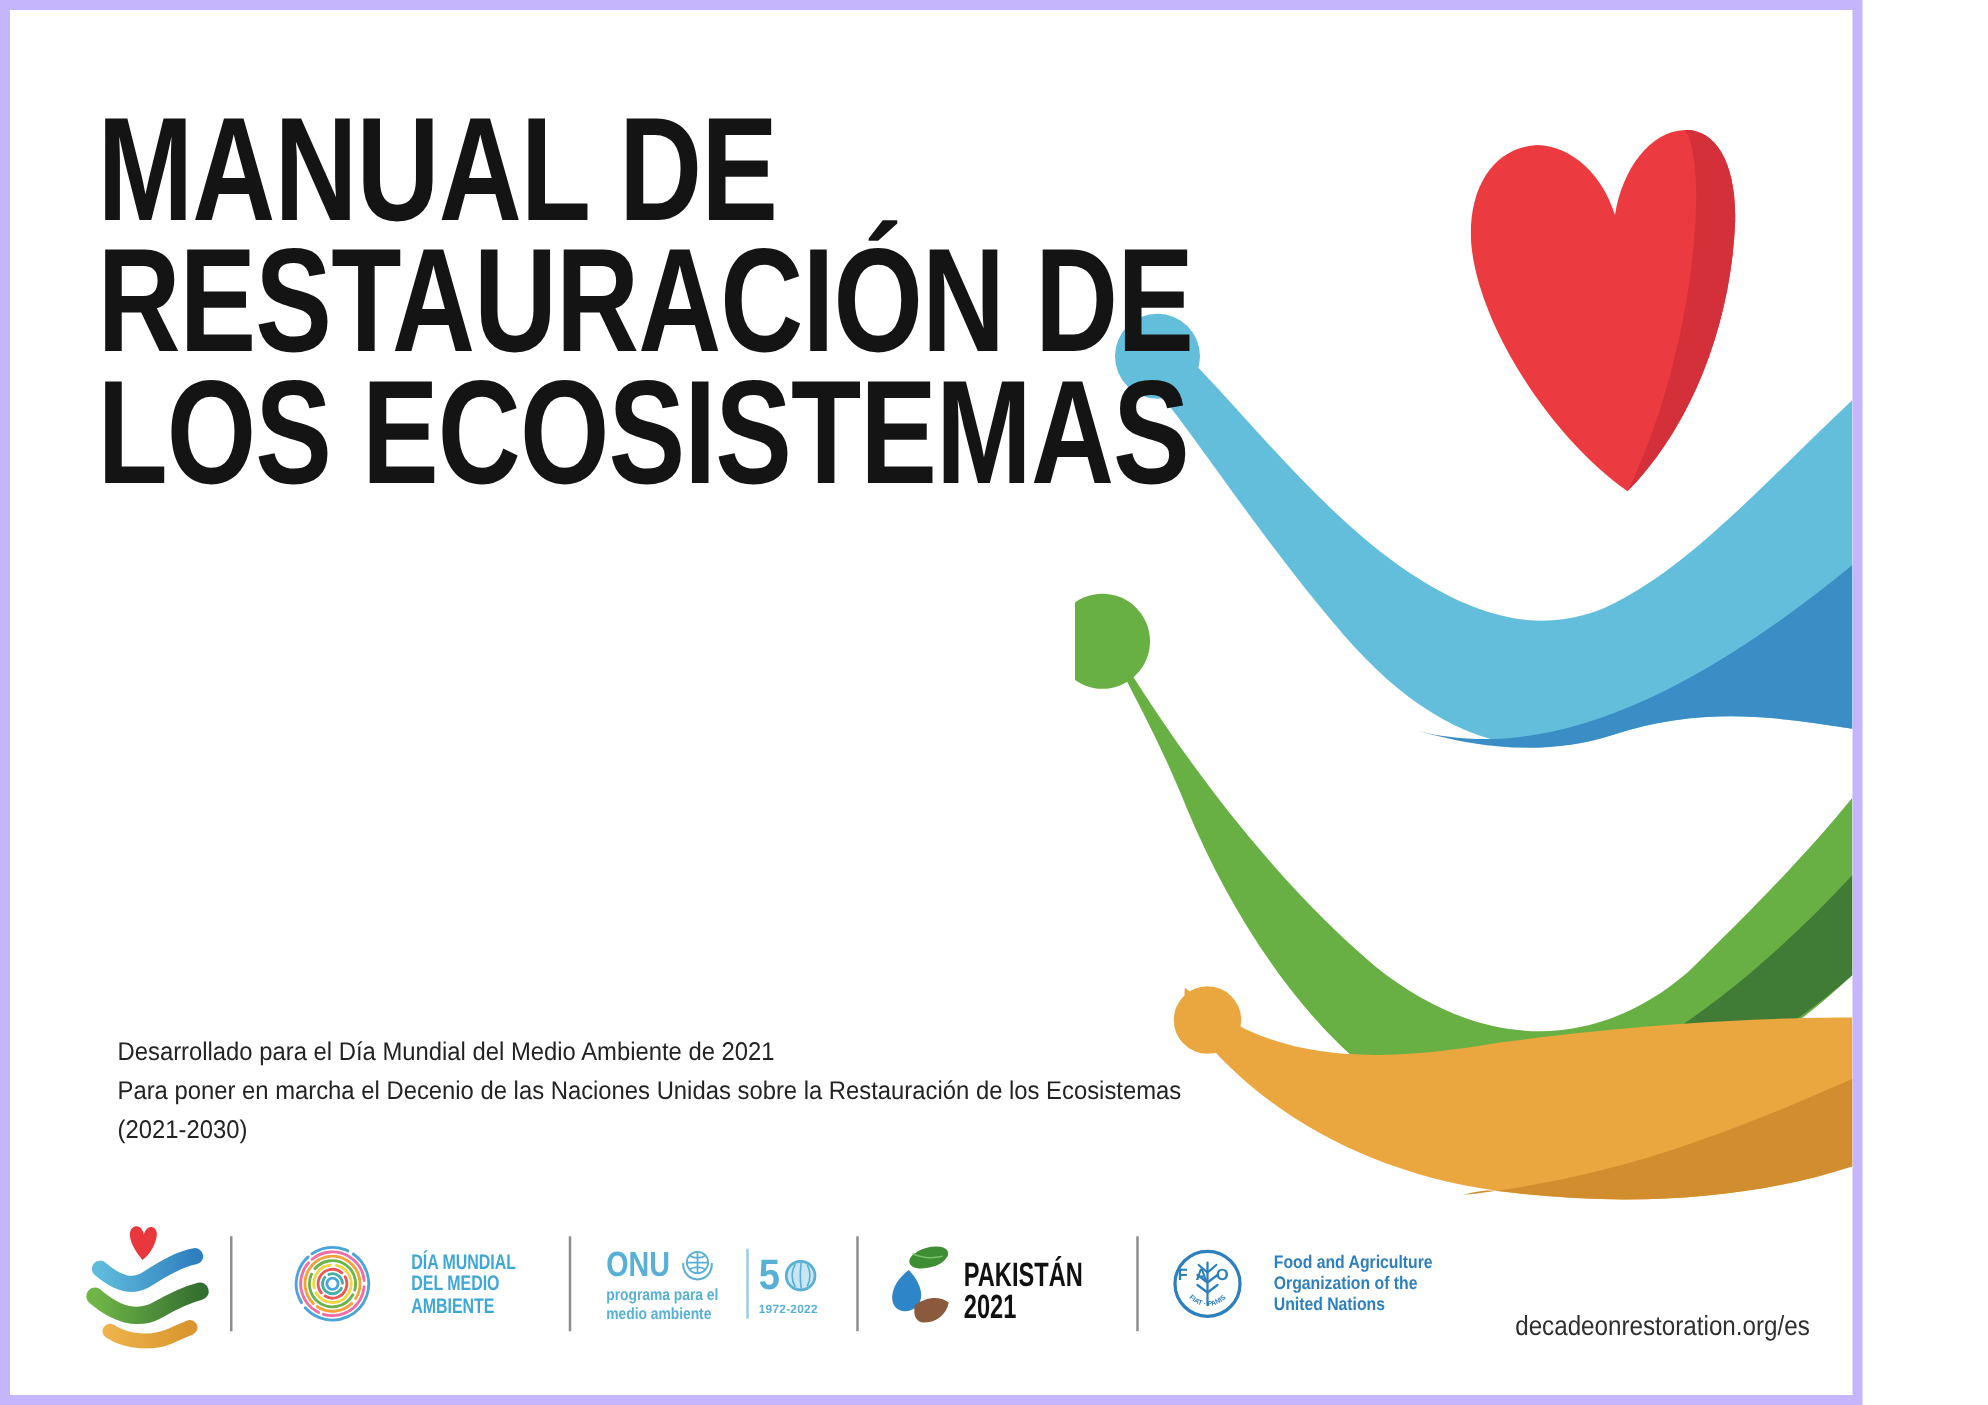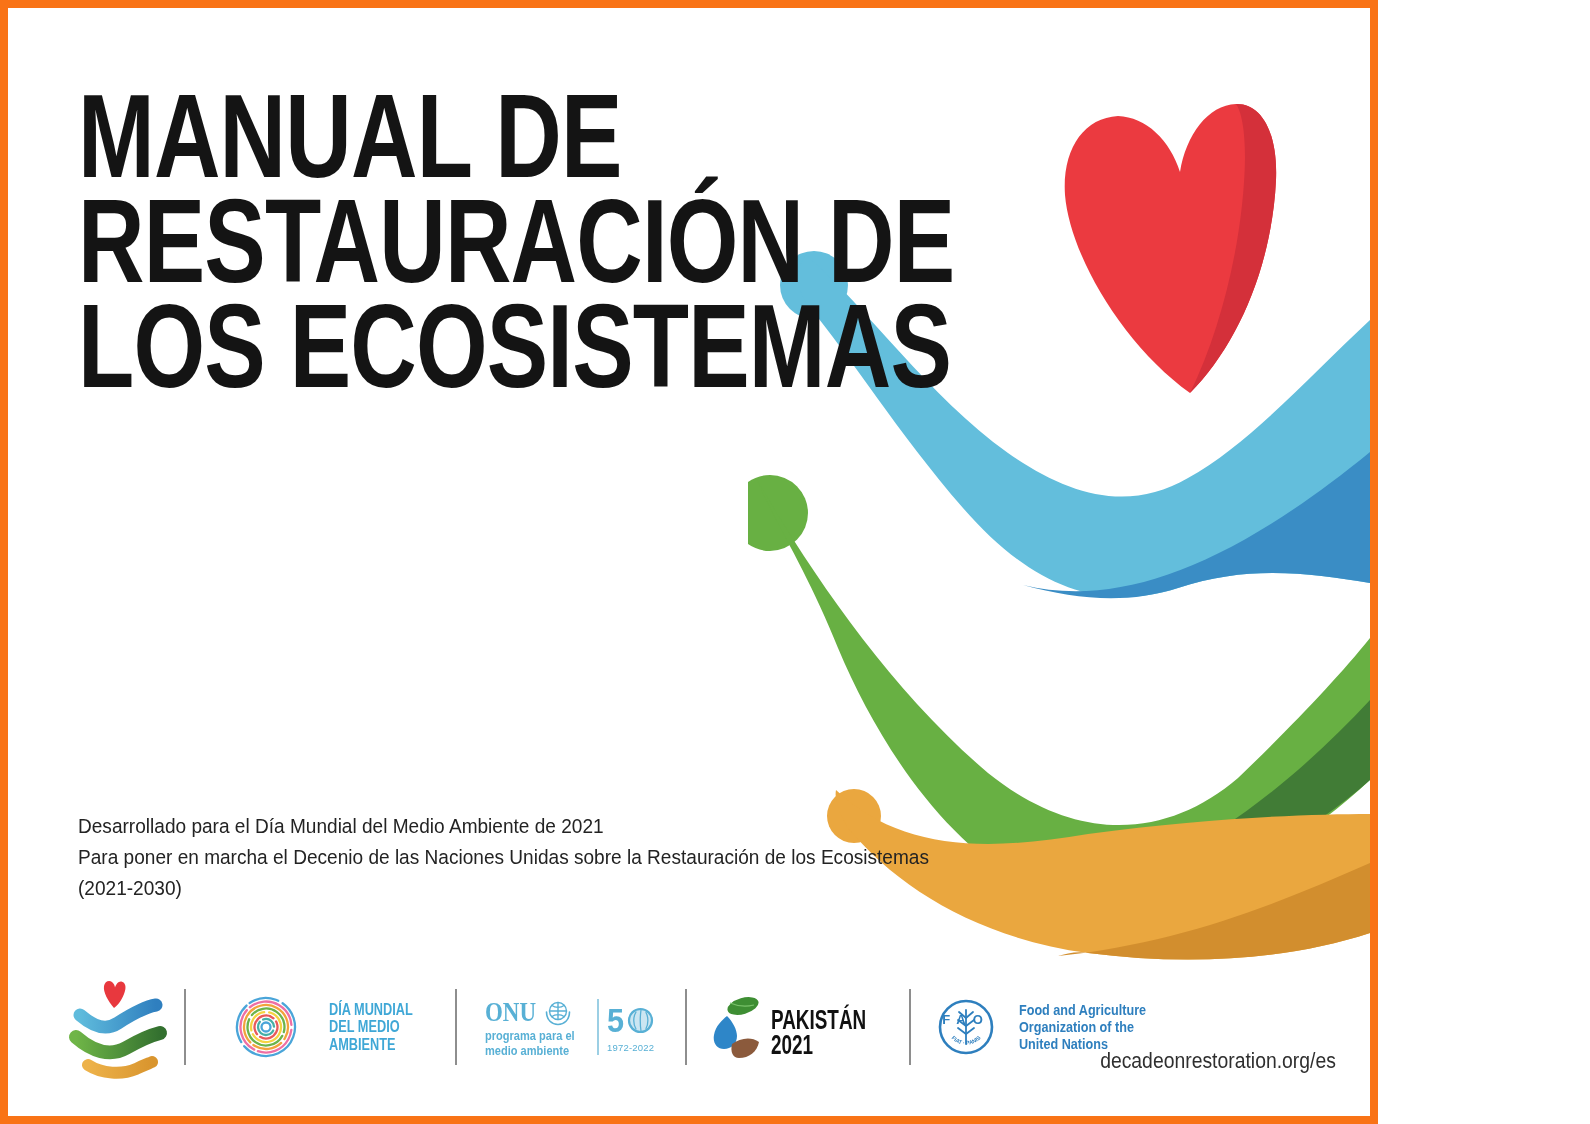--- a/index.html
+++ b/index.html
@@ -1,20 +1,20 @@
 <!DOCTYPE html>
 <html><head>
 <meta charset="utf-8">
 <style>
   html,body{margin:0;padding:0;background:#ffffff;}
   .page{
     position:relative;
-    width:1378px;height:1124px;
+    width:1490px;height:1124px;
     box-sizing:border-box;
-    border:8px solid #f97316;
+    border:8px solid #c4b5fd;
     background:#ffffff;
     overflow:hidden;
     font-family:"Liberation Sans",sans-serif;
     color:#181818;
   }
   .art{position:absolute;top:0;right:0;pointer-events:none;}
 
   .title{position:absolute;left:70px;top:76px;}
   .title-line{
     display:block;white-space:nowrap;
@@ -49,31 +49,31 @@
     transform:scaleX(0.80);transform-origin:0 50%;color:#111;}
   .re-tag{display:block;white-space:nowrap;font-size:11.5px;font-weight:700;margin-top:6px;
     transform:scaleX(0.85);transform-origin:0 50%;color:#111;}
   .d1{margin-left:14px;}
   .fp{margin-left:48px;flex:none;}
   .wed-text{margin-left:31px;width:96px;flex:none;}
   .wed-line{display:block;white-space:nowrap;font-size:17px;line-height:17.5px;font-weight:700;
     transform:scaleX(0.75);transform-origin:0 50%;color:#3FA7D6;}
   .d2{margin-left:30px;}
   .unep{margin-left:28px;width:106px;flex:none;}
-  .unep-top{display:flex;align-items:flex-end;font-family:Liberation Serif, serif;}
+  .unep-top{display:flex;align-items:center;}
   .unep-name{font-size:28px;font-weight:700;letter-spacing:0;color:#58B0D5;
     transform:scaleX(0.82);transform-origin:0 50%;display:inline-block;}
   .unep-emblem{margin-left:-4px;flex:none;}
   .unep-line{display:block;white-space:nowrap;font-size:13px;line-height:14.5px;font-weight:700;
     transform:scaleX(0.85);transform-origin:0 50%;color:#58B0D5;margin-top:1px;}
   .du{margin-left:6px;}
   .unep50{margin-left:8px;flex:none;width:62px;}
   .fifty{display:flex;align-items:center;}
   .digit5{font-size:34px;font-weight:700;color:#58B0D5;transform:scaleX(0.9);transform-origin:0 50%;}
-  .years{display:block;font-size:9.5px;font-weight:400;color:#58B0D5;margin-top:2px;letter-spacing:0.2px;}
+  .years{display:block;font-size:9.5px;font-weight:700;color:#58B0D5;margin-top:2px;letter-spacing:0.2px;}
   .d3{margin-left:16px;}
   .pak-icon{margin-left:26px;flex:none;}
   .pak-text{margin-left:8px;width:100px;flex:none;margin-top:12px;}
   .pak-line{display:block;white-space:nowrap;font-size:27px;line-height:25px;font-weight:700;
     transform:scaleX(0.70);transform-origin:0 50%;color:#111;}
   .d4{margin-left:38px;}
   .fao-icon{margin-left:26px;flex:none;}
   .fao-text{margin-left:24px;width:130px;flex:none;}
   .fao-line{display:block;white-space:nowrap;font-size:14.5px;line-height:17px;font-weight:700;
     transform:scaleX(0.87);transform-origin:0 50%;color:#2E7FBE;}
@@ -158,21 +158,21 @@
     </g>
   </svg>
 
   <h1 class="title" style="margin:0;">
     <span class="title-line">MANUAL DE</span>
     <span class="title-line">RESTAURACIÓN DE</span>
     <span class="title-line">LOS ECOSISTEMAS</span>
   </h1>
 
 
-  <p class="desc" style="margin:0;">
+  <p class="desc" style="margin:16px;">
     <span class="desc-line">Desarrollado para el Día Mundial del Medio Ambiente de 2021</span>
     <span class="desc-line">Para poner en marcha el Decenio de las Naciones Unidas sobre la Restauración de los Ecosistemas</span>
     <span class="desc-line">(2021-2030)</span>
   </p>
 
   <div class="logos">
 
     <svg width="104" height="104" viewBox="0 0 104 104">
       <defs>
         <linearGradient id="gb" x1="0" y1="0" x2="1" y2="0">

